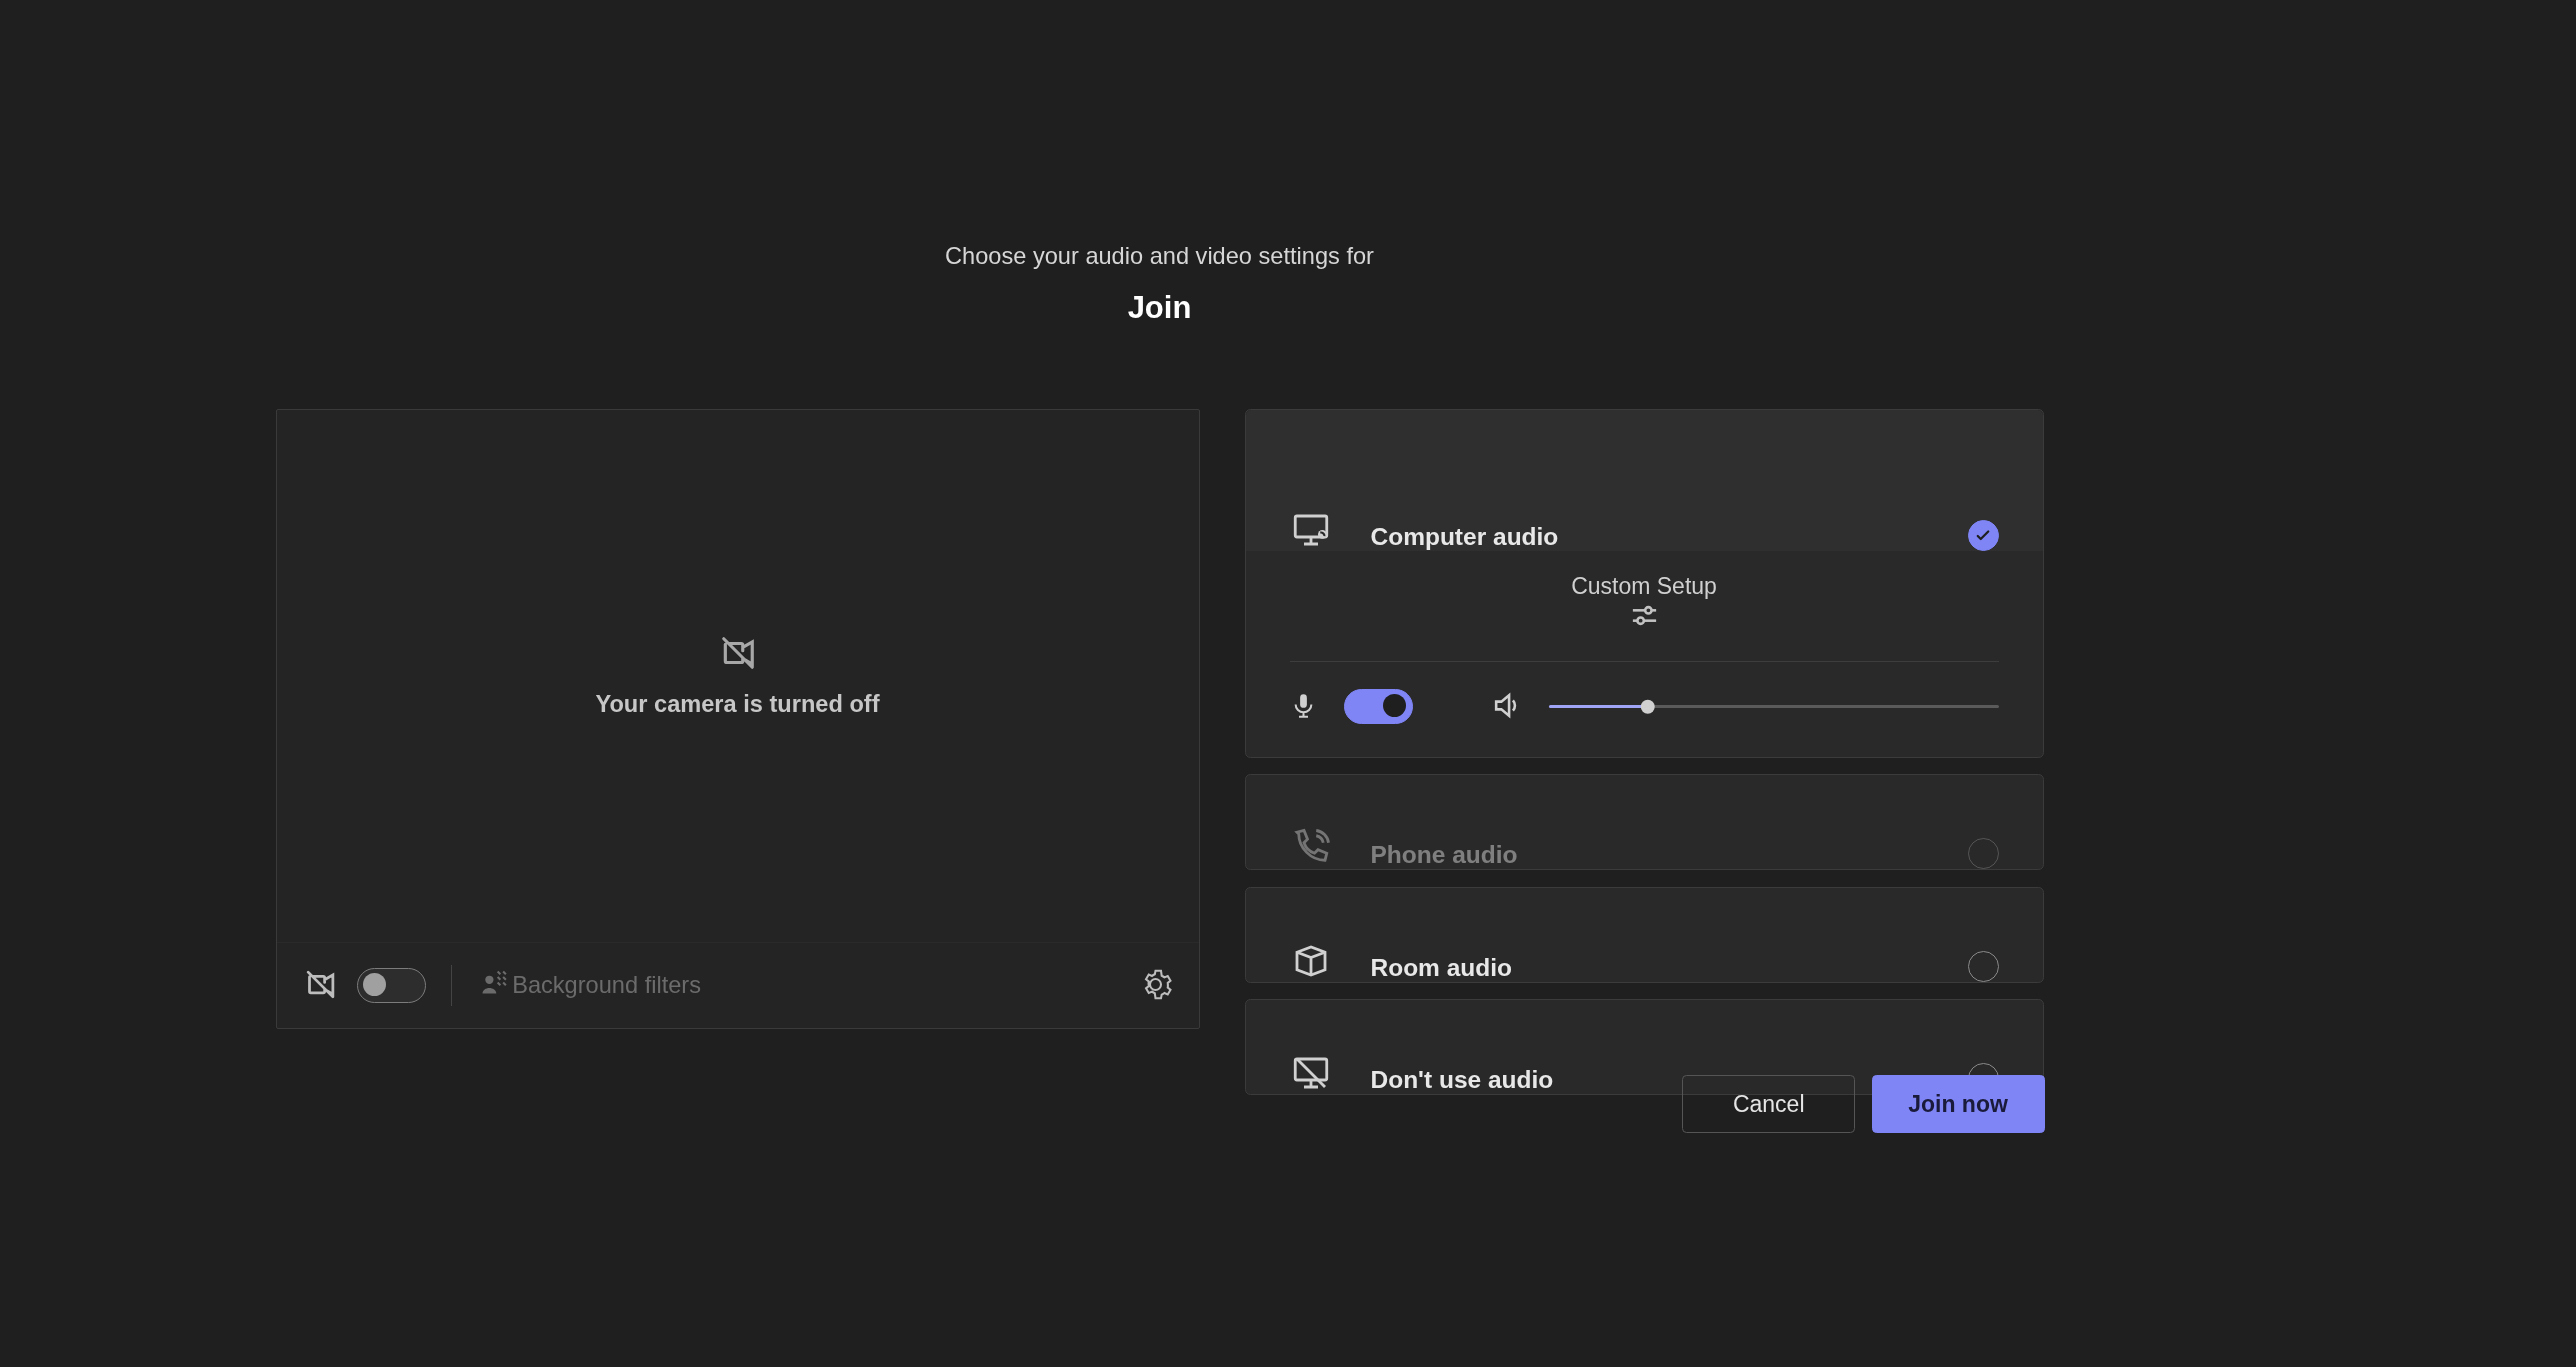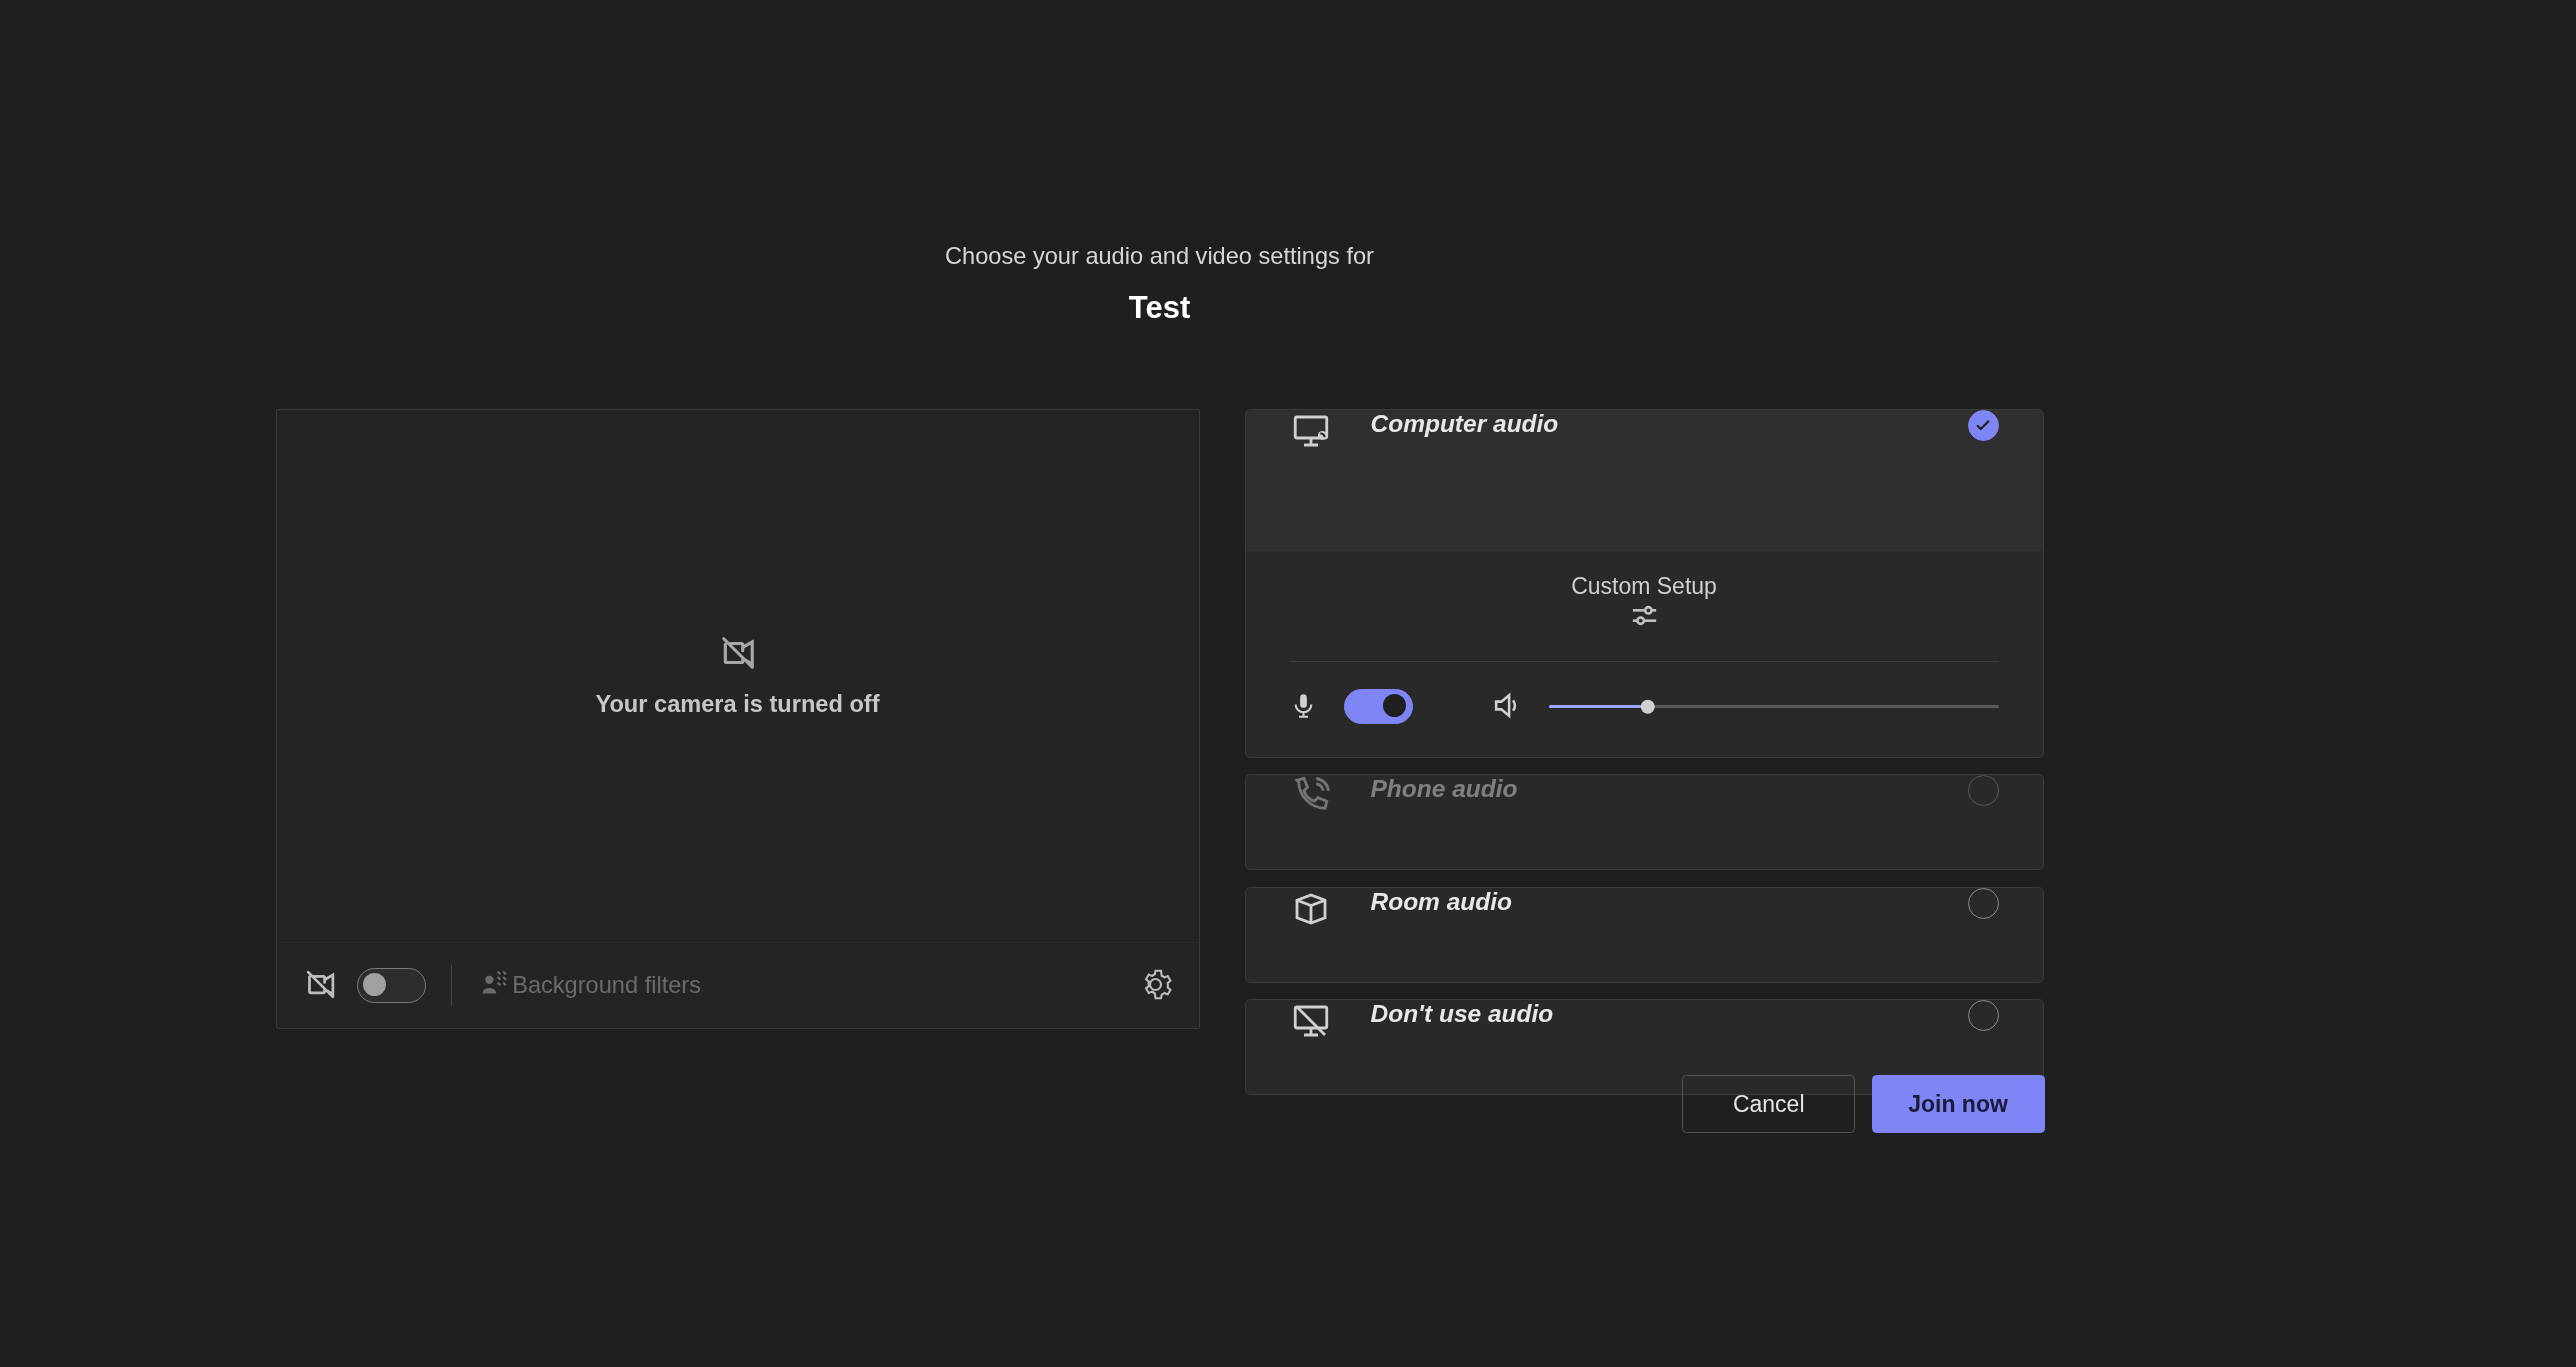--- a/index.html
+++ b/index.html
@@ -117,25 +117,24 @@
     flex-direction: column;
     gap: 16.3px;
   }
   .audio-card {
     background: #292929;
     border: 0.9px solid #3b3b3b;
     border-radius: 5.4px;
   }
   .audio-option {
     display: flex;
-    align-items: flex-start;
+    align-items: flex-end;
     padding: 0 44px;
     height: 94px;
     cursor: pointer;
-    font-style: italic;
   }
   .audio-option.disabled { opacity: 0.45; cursor: default; }
   .audio-option .opt-icon {
     width: 54px;
     display: flex; align-items: center;
   }
   .audio-option .opt-icon svg { width: 42px; height: 42px; fill: none; stroke: #d0d0d0; stroke-width: 1.6; }
   .audio-option .opt-label {
     flex: 1;
     font-size: 24.5px;
@@ -227,21 +226,21 @@
     font-weight: 600;
   }
 </style>
 </head>
 <body>
 
 <div class="viewport" id="vp" style="transform: scale(1);">
 
   <div class="header">
     <div class="subtitle">Choose your audio and video settings for</div>
-    <div class="title">Test</div>
+    <div class="title">Join</div>
   </div>
 
   <div class="main">
 
     <div class="video-panel">
       <div class="video-preview">
         <span class="camera-off-icon">
           <svg viewBox="0 0 24 24">
               <path d="M3 3l18 18M15 10.5V7a1 1 0 0 0-1-1H6.5M4 6.5V17a1 1 0 0 0 1 1h9a1 1 0 0 0 1-1v-1.5L21 19V5l-6 3.5" stroke="#a7a7a7" stroke-width="2" fill="none" stroke-linecap="round"></path>
             </svg>

